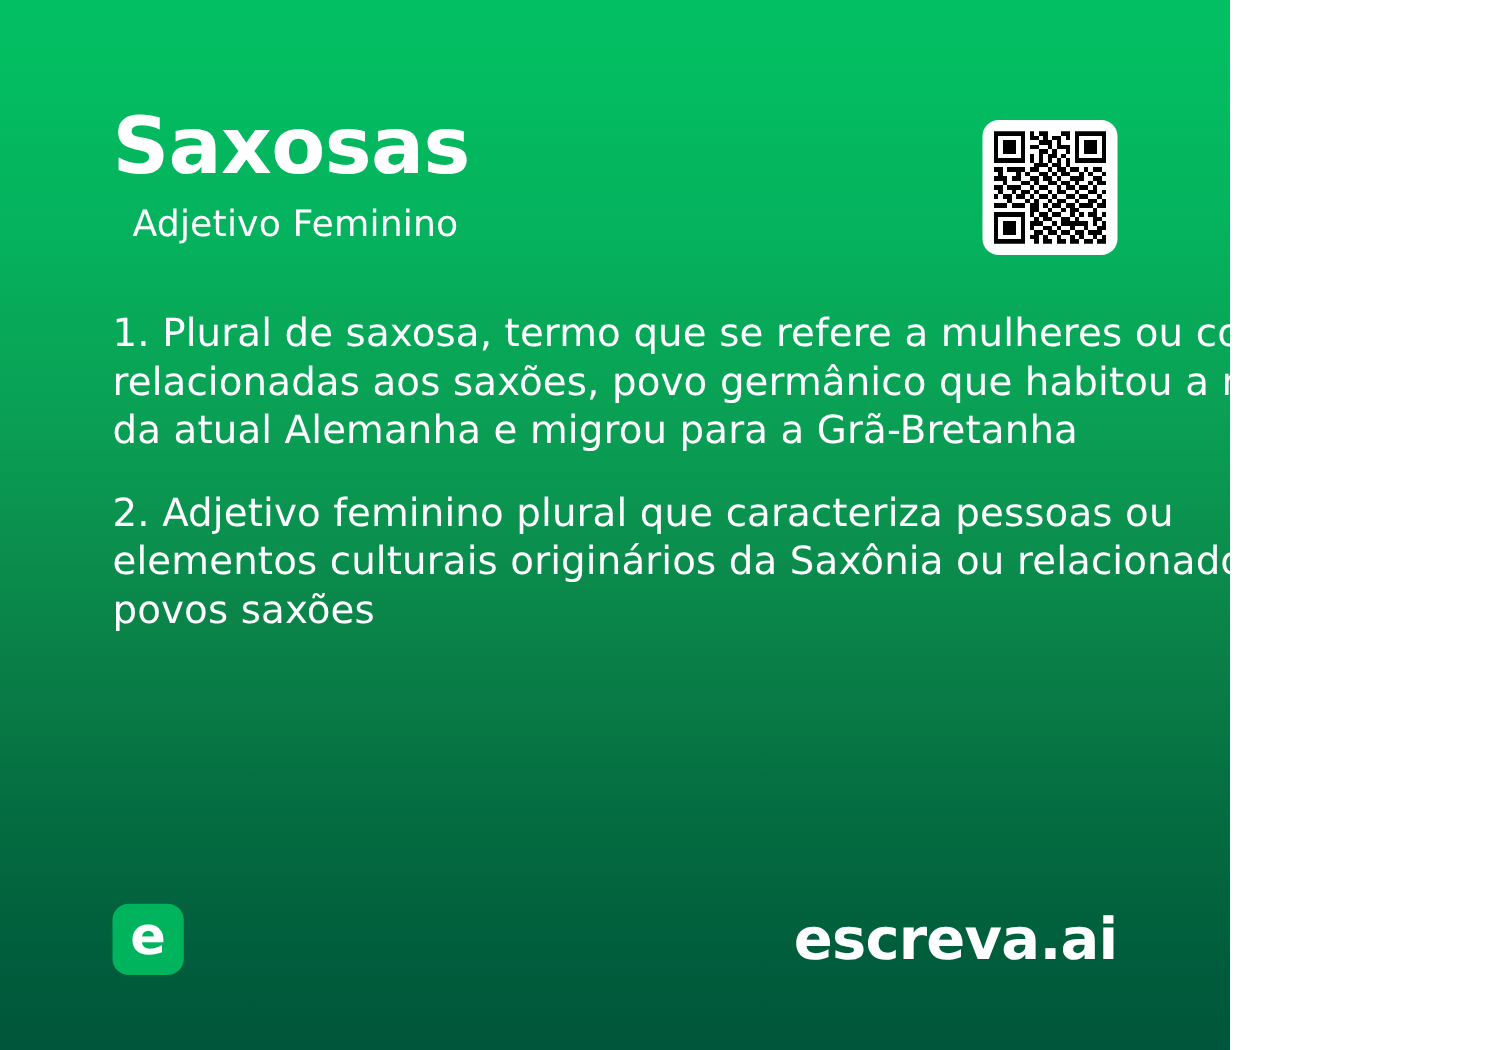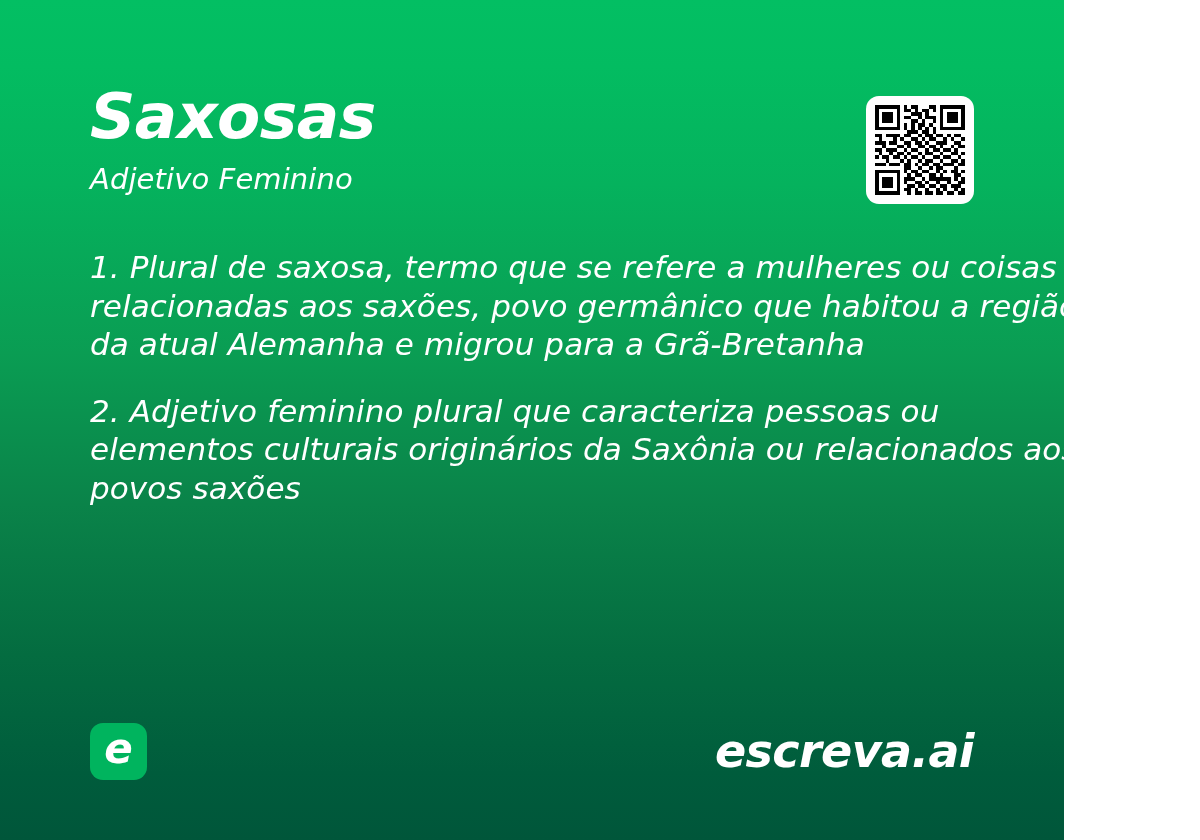--- a/index.html
+++ b/index.html
@@ -8,34 +8,33 @@
   }
   body {
     width: 1200px;
     height: 840px;
     overflow: hidden;
     font-family: "DejaVu Sans", "Liberation Sans", sans-serif;
   }
 
   #card {
     position: relative;
-    width: 1064px;
+    width: 984px;
     height: 840px;
     box-sizing: border-box;
     background: linear-gradient(180deg,
         #03bf63 0%,
         #03bc61 8%,
         #05b25d 22%,
         #0a9d53 42%,
         #0a8349 60%,
         #046c40 78%,
         #005c3c 92%,
         #00563a 100%);
     overflow: hidden;
-    font-style: italic;
   }
 
   
   #header {
     position: absolute;
     left: 90px;
     top: 84px;
     right: 90px;
   }
 
@@ -47,21 +46,21 @@
     color: #ffffff;
     margin: 0;
     padding: 0;
   }
 
   #word-subtitle {
     font-size: 29px;
     font-weight: 400;
     line-height: 1.2;
     color: #ffffff;
-    margin: 0;
+    margin: 16px;
     padding: 0;
     margin-top: 12px;
     letter-spacing: 0.1px;
   }
 
   
   #qr-block {
     position: absolute;
     right: 90px;
     top: 96px;

